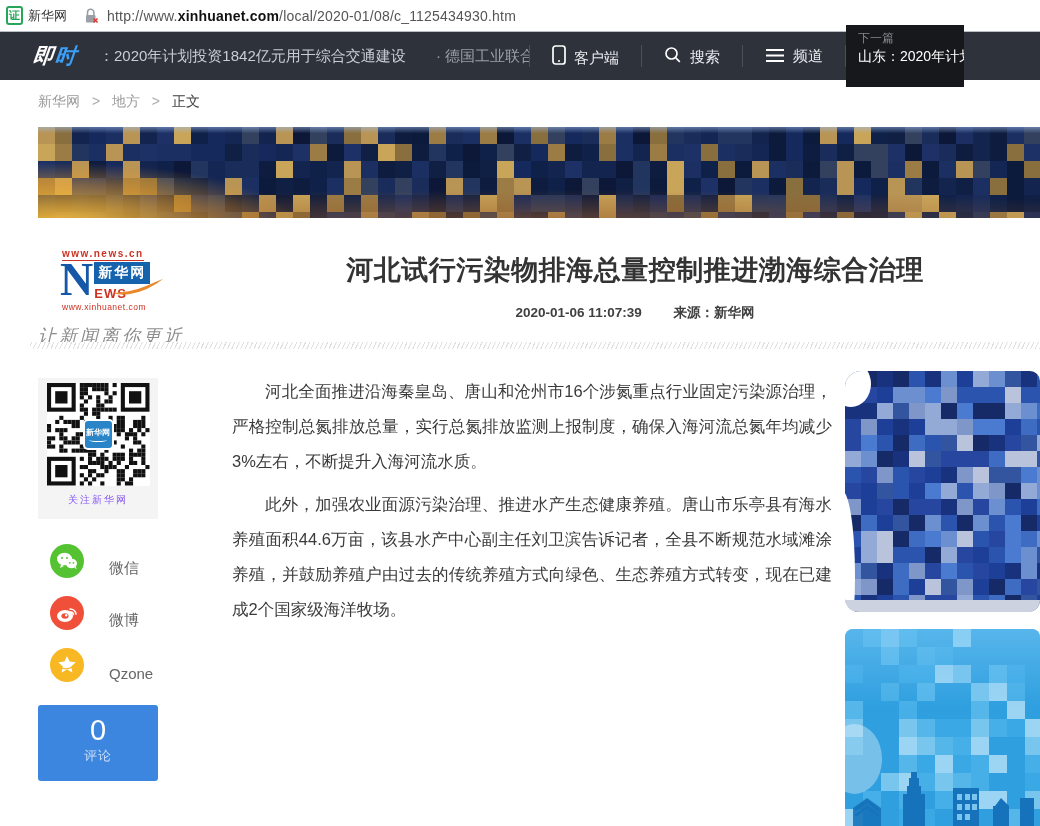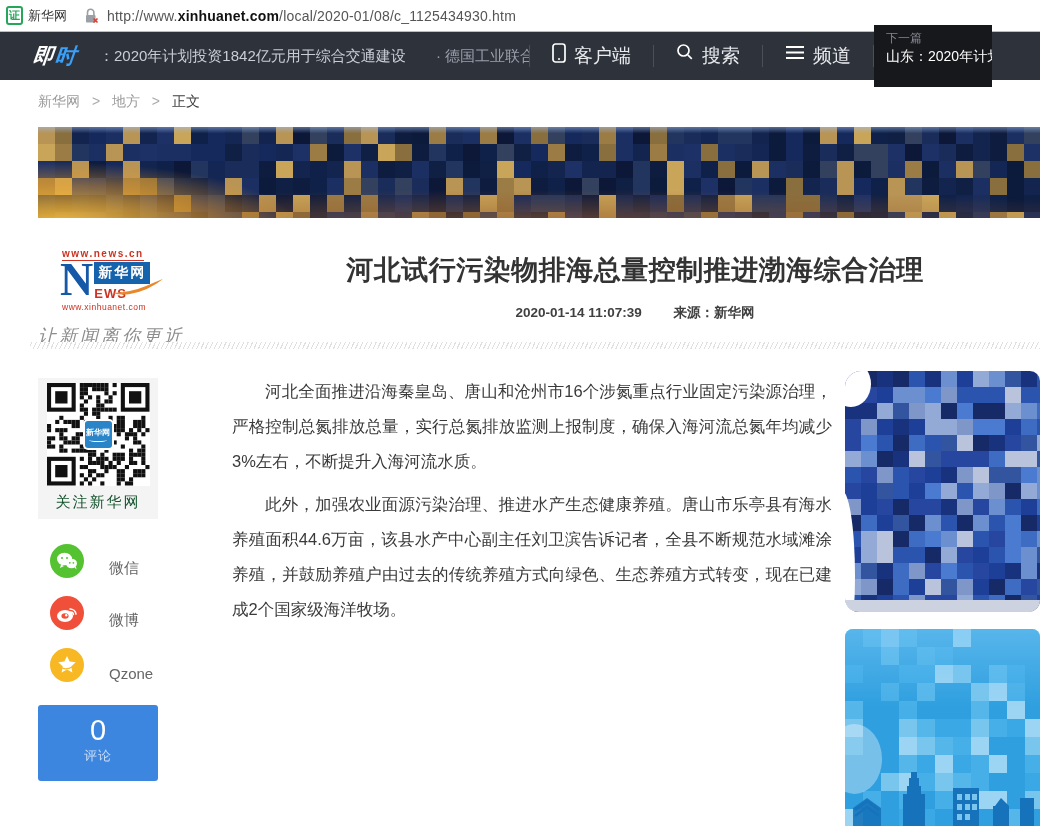--- a/index.html
+++ b/index.html
@@ -21,21 +21,21 @@
   .navbar { position:absolute; left:0; top:32px; width:1040px; height:48px; background:#2e323b;
     display:flex; align-items:center; color:#cfd3da; }
   .jishi { font-size:21px; font-weight:900; font-style:italic; letter-spacing:1px; margin-left:33px;
     transform:skewX(-6deg); white-space:nowrap; }
   .jishi .p1 { color:#fff; }
   .jishi .p2 { color:#3ba0f8; }
   .ticker { margin-left:22px; font-size:15px; white-space:nowrap; overflow:hidden; width:430px; }
   .ticker .h1 { color:#c9cdd5; }
   .ticker .h2 { color:#9aa0ab; margin-left:26px; }
   .nav-sep { width:1px; height:22px; background:#4a4f59; margin:0 0; }
-  .nav-act { display:flex; align-items:flex-start; gap:8px; font-size:19px; color:#e8eaee; padding:0 22px; cursor:pointer; white-space:nowrap; }
+  .nav-act { display:flex; align-items:flex-end; gap:8px; font-size:15px; color:#e8eaee; padding:0 22px; cursor:pointer; white-space:nowrap; }
   .next-panel { margin-left:0; width:118px; height:62px; background:#17181c; padding:5px 10px 4px 12px; overflow:hidden; }
   .next-label { font-size:12px; color:#84878e; line-height:16px; }
   .next-title { font-size:14px; color:#fff; line-height:20px; white-space:nowrap; }
 
   
   .breadcrumb { position:absolute; left:38px; top:93px; font-size:14px; color:#9a9a9a; }
   .breadcrumb .lnk { color:#9a9a9a; cursor:pointer; }
   .breadcrumb .sep { margin:0 8px; color:#aaa; }
   .breadcrumb .cur { color:#3c3c3c; }
 
@@ -68,21 +68,21 @@
 
   .hatch-divider { position:absolute; left:30px; top:342px; width:1010px; height:7px;
     background:repeating-linear-gradient(-65deg, #e0e0e0 0 1px, #ffffff 1px 4px); }
 
   
   .qr-card { position:absolute; left:38px; top:378px; width:120px; height:141px; background:#f4f4f4; text-align:center; padding-top:5px; }
   .qr-wrap { width:103px; height:103px; margin:0 auto; background:#fff; position:relative; }
   .qr-logo { position:absolute; left:36px; top:36px; width:31px; height:31px; background:#2a84c8; border:2px solid #fff; border-radius:5px;
     color:#fff; font-size:8px; font-weight:bold; display:flex; flex-direction:column; align-items:center; justify-content:center; }
   .qr-logo .arc { width:18px; height:4px; border-bottom:1.5px solid #fff; border-radius:50%; }
-  .qr-caption { margin-top:7px; font-size:15px; color:#14532d; letter-spacing:2px; }
+  .qr-caption { margin-top:7px; font-size:10px; color:#8b5cf6; letter-spacing:2px; }
 
   .share-row { position:absolute; left:50px; display:flex; align-items:flex-end; gap:25px; cursor:pointer; }
   .share-ico { width:34px; height:34px; border-radius:50%; display:flex; align-items:center; justify-content:center; }
   .share-label { font-size:15px; color:#666; }
 
   .comment-box { position:absolute; left:38px; top:705px; width:120px; height:76px; background:#3d86e0; border-radius:3px;
     color:#fff; text-align:center; cursor:pointer; padding-top:10px; }
   .comment-count { font-size:29px; line-height:30px; }
   .comment-label { font-size:13px; color:#c9ddf6; margin-top:2px; letter-spacing:1px; }
 
@@ -543,21 +543,21 @@
         </span>
       </span>
     </div>
     <div class="logo-bottom">www.xinhuanet.com</div>
     <div class="logo-slogan">让新闻离你更近</div>
   </div>
 
   <div class="title-area">
     <div class="article-title">河北试行污染物排海总量控制推进渤海综合治理</div>
     <div class="article-meta">
-      <span>2020-01-14 11:07:39</span>
+      <span>2020-01-06 11:07:39</span>
       <span class="src"><span>来源：</span><span>新华网</span></span>
     </div>
   </div>
 
   <div class="hatch-divider"></div>
 
   <div class="qr-card">
     <div class="qr-wrap">
       <svg id="qr-svg" width="103" height="103">
           <rect x="32.8" y="0" width="4.1" height="4.1" fill="#111"></rect>

